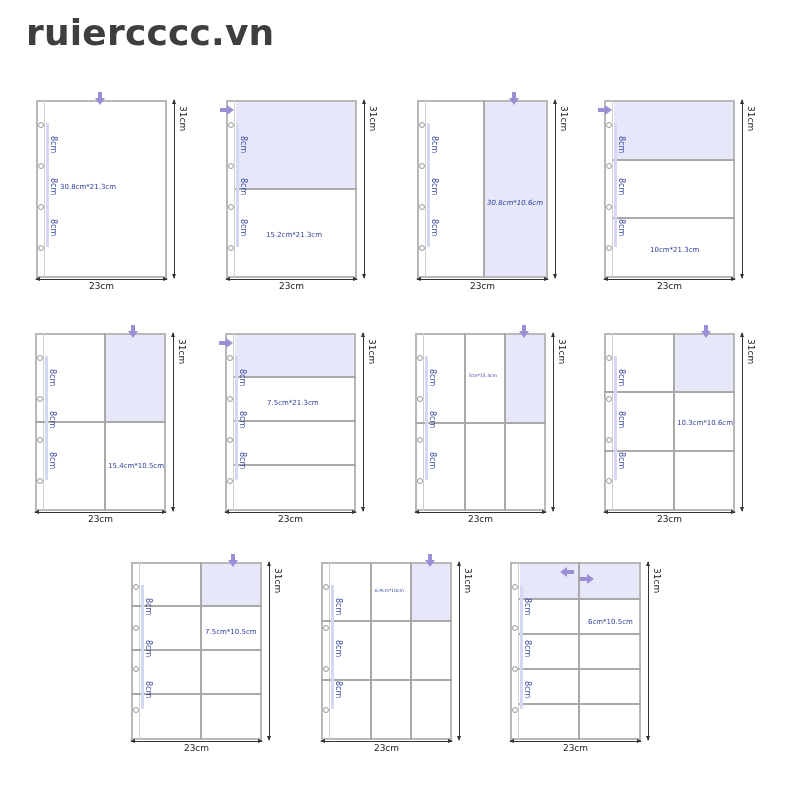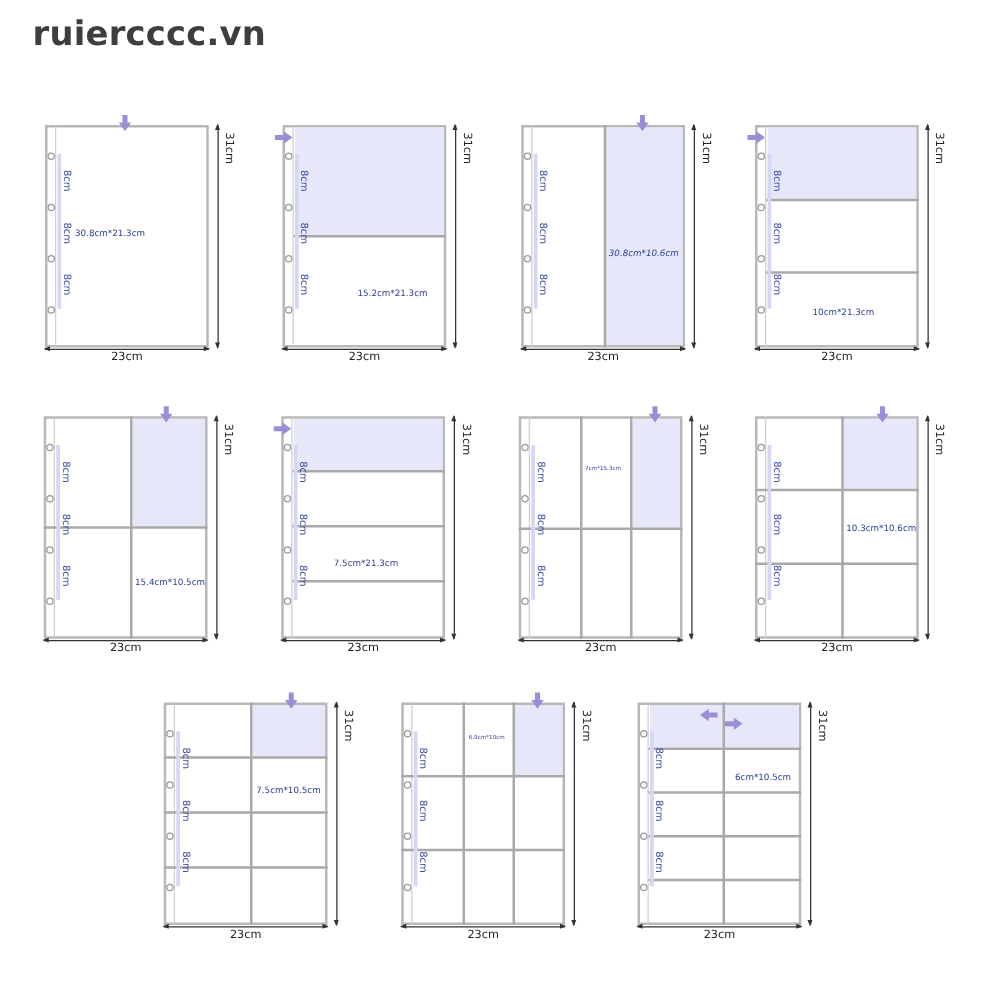--- a/index.html
+++ b/index.html
@@ -1,17 +1,17 @@
 <!DOCTYPE html>
 <html><head>
 <meta charset="utf-8">
 <style>
   html, body { margin: 0; padding: 0; background: #ffffff; }
   body { width: 800px; height: 800px; position: relative; overflow: hidden; font-family: "DejaVu Sans", sans-serif; }
-  .brand { position: absolute; left: 26px; top: 12px; font-size: 27px; font-weight: bold; color: #3e3e3e; letter-spacing: 0.2px; font-family: "DejaVu Sans", sans-serif; }
+  .brand { position: absolute; left: 26px; top: 12px; font-size: 36px; font-weight: bold; color: #3e3e3e; letter-spacing: 0.2px; font-family: "DejaVu Sans", sans-serif; }
   .panel { position: absolute; width: 131px; height: 178px; }
   .sheet { position: absolute; left: 0; top: 0; width: 131px; height: 178px; box-sizing: border-box; border: 2px solid #b8b8b8; background: #fff; }
   .strip { position: absolute; left: 8px; top: 0; width: 1px; height: 100%; background: #d0d0d0; }
   .cell { position: absolute; box-sizing: border-box; }
   .cell.hl { background: #e6e8fa; }
   .hline { position: absolute; height: 2px; background: #a9a9a9; }
   .vline { position: absolute; width: 2px; background: #a9a9a9; }
   .hole { position: absolute; left: 2px; width: 4px; height: 4px; border: 1px solid #9a9a9a; border-radius: 50%; background: #fff; }
   .ruler { position: absolute; left: 10px; width: 3px; background: #d4d8f4; }
   .seg { position: absolute; left: 5px; font-size: 8px; color: #3a4aa0; transform: rotate(90deg); transform-origin: left top; white-space: nowrap; }
@@ -74,21 +74,21 @@
   <div class="hole" style="top:63px;"></div>
   <div class="hole" style="top:104px;"></div>
   <div class="hole" style="top:145px;"></div>
   <span class="seg" style="left:22px; top:36px;">8cm</span>
   <span class="seg" style="left:22px; top:78px;">8cm</span>
   <span class="seg" style="left:22px; top:119px;">8cm</span>
   <div class="arrow-right" style="left:-6px; top:5px;">
       <div class="shaft"></div>
       <div class="head"></div>
     </div>
-  <span class="dim" style="left:40px; top:131px;margin-left:20px;">15.2cm*21.3cm</span>
+  <span class="dim" style="left:40px; top:131px;">15.2cm*21.3cm</span>
   <div class="w-arrow"></div>
   <div class="w-label">23cm</div>
   <div class="h-arrow"></div>
   <div class="h-label">31cm</div>
 </div>
 
 <div class="panel" style="left:417px; top:100px;">
   <div class="sheet"></div>
   <div class="cell hl" style="left:68px; top:2px; width:61px; height:174px;"></div>
   <div class="strip"></div>
@@ -174,21 +174,21 @@
   <div class="hole" style="top:63px;"></div>
   <div class="hole" style="top:104px;"></div>
   <div class="hole" style="top:145px;"></div>
   <span class="seg" style="left:22px; top:36px;">8cm</span>
   <span class="seg" style="left:22px; top:78px;">8cm</span>
   <span class="seg" style="left:22px; top:119px;">8cm</span>
   <div class="arrow-right" style="left:-6px; top:5px;">
       <div class="shaft"></div>
       <div class="head"></div>
     </div>
-  <span class="dim" style="left:42px; top:66px;margin-top:48px;">7.5cm*21.3cm</span>
+  <span class="dim" style="left:42px; top:66px;">7.5cm*21.3cm</span>
   <div class="w-arrow"></div>
   <div class="w-label">23cm</div>
   <div class="h-arrow"></div>
   <div class="h-label">31cm</div>
 </div>
 
 <div class="panel" style="left:415px; top:333px;">
   <div class="sheet"></div>
   <div class="cell hl" style="left:91px; top:2px; width:38px; height:88px;"></div>
   <div class="strip"></div>

